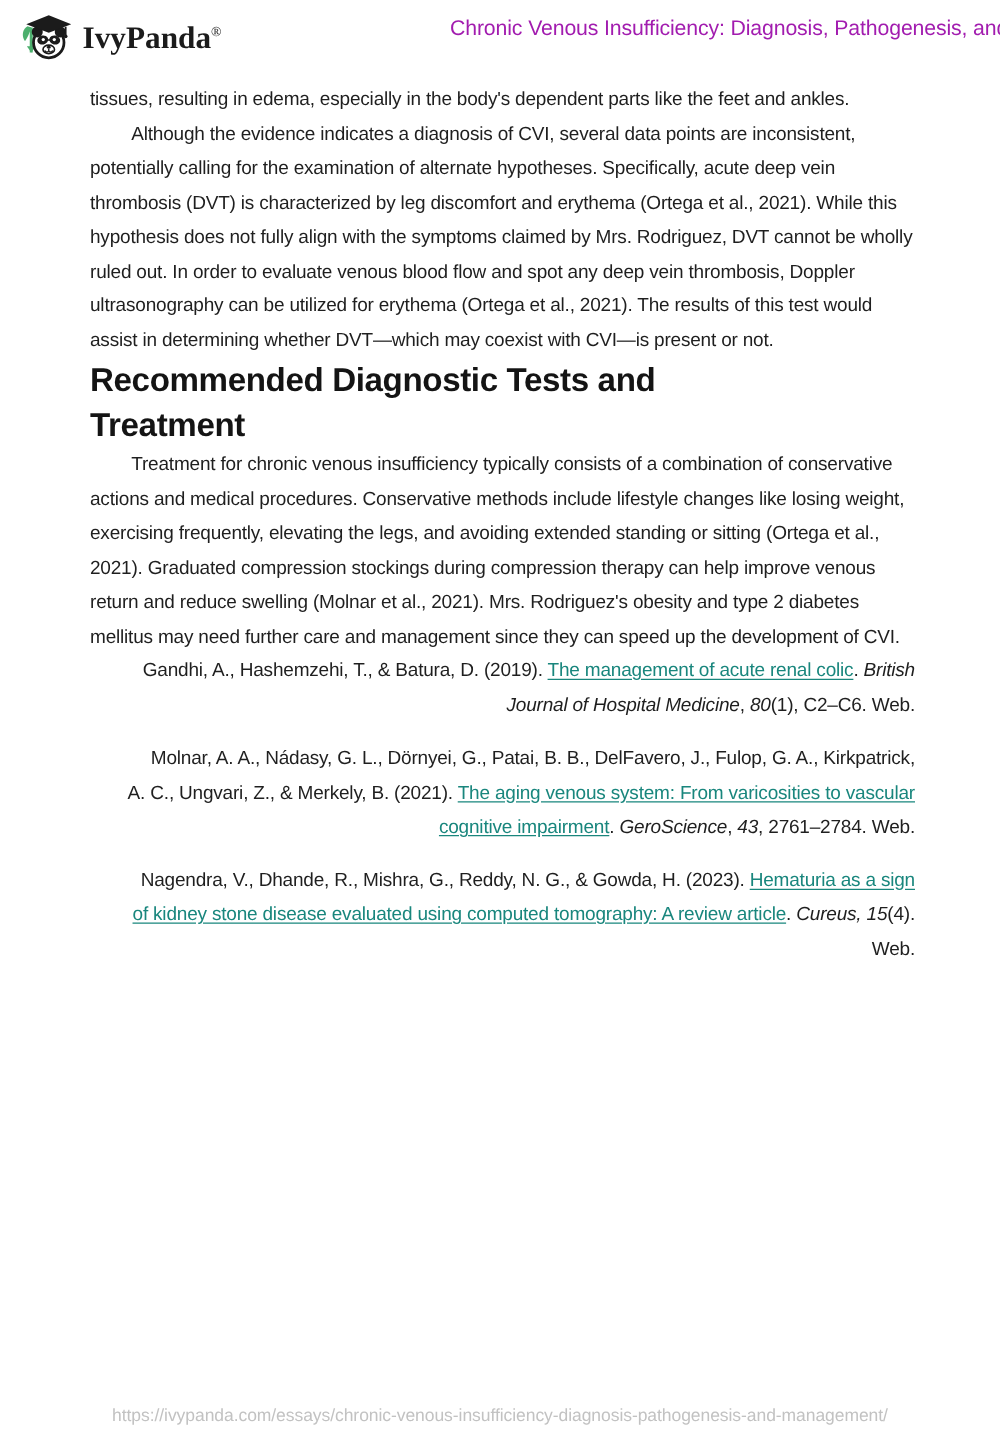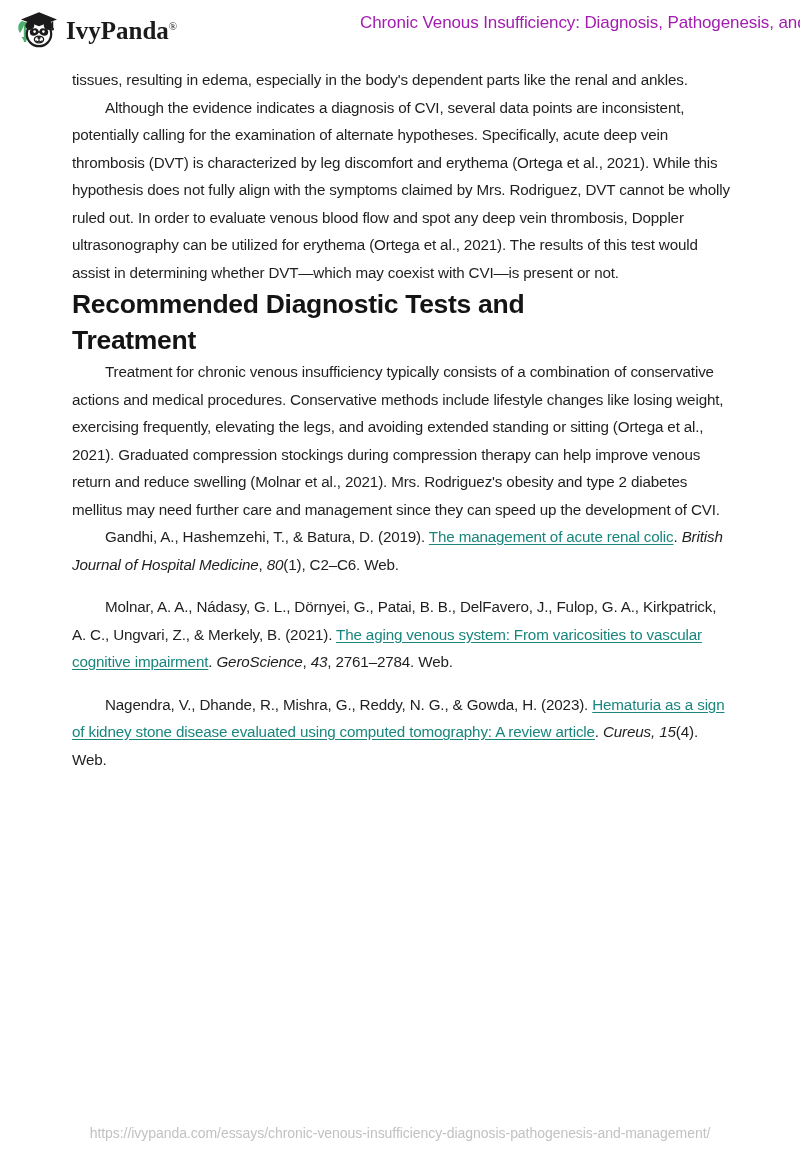--- a/index.html
+++ b/index.html
@@ -102,20 +102,21 @@
   .heading-block-2 { margin-top: 30px; margin-bottom: 26px; width: 560px; }
   .heading-block-3 { margin-top: 28px; margin-bottom: 26px; }
 
   .reference-entry {
     font-size: 15.2px;
     line-height: 27.5px;
     color: #1f1f1f;
     text-indent: 33px;
     margin: 0 0 15px 0;
     letter-spacing: -0.15px;
+    text-align: right;
   }
 
   a.ref-link {
     color: #19867d;
     text-decoration: underline;
     text-decoration-color: #19867d;
     text-underline-offset: 2px;
   }
   .ital { font-style: italic; }
 
@@ -171,21 +172,21 @@
       </svg>
     </span>
     <span class="brand-wordmark"><span>IvyPanda</span><span class="brand-reg">®</span></span>
   </div>
 
   <div class="header-title">Chronic Venous Insufficiency: Diagnosis, Pathogenesis, and Management</div>
 </div>
 
 <div class="content">
 
-  <p class="body-text">tissues, resulting in edema, especially in the body's dependent parts like the renal and ankles.</p>
+  <p class="body-text">tissues, resulting in edema, especially in the body's dependent parts like the feet and ankles.</p>
 
 
   <p class="body-text para-indent">Although the evidence indicates a diagnosis of CVI, several data points are inconsistent, potentially calling for the examination of alternate hypotheses. Specifically, acute deep vein thrombosis (DVT) is characterized by leg discomfort and erythema (Ortega et al., 2021). While this hypothesis does not fully align with the symptoms claimed by Mrs. Rodriguez, DVT cannot be wholly ruled out. In order to evaluate venous blood flow and spot any deep vein thrombosis, Doppler ultrasonography can be utilized for erythema (Ortega et al., 2021). The results of this test would assist in determining whether DVT—which may coexist with CVI—is present or not.</p>
 
   <h2 class="section-heading heading-block-2">Recommended Diagnostic Tests and Treatment</h2>
 
   <p class="body-text para-indent">Treatment for chronic venous insufficiency typically consists of a combination of conservative actions and medical procedures. Conservative methods include lifestyle changes like losing weight, exercising frequently, elevating the legs, and avoiding extended standing or sitting (Ortega et al., 2021). Graduated compression stockings during compression therapy can help improve venous return and reduce swelling (Molnar et al., 2021). Mrs. Rodriguez's obesity and type 2 diabetes mellitus may need further care and management since they can speed up the development of CVI.</p>
 
 
   <p class="reference-entry"><span>Gandhi, A., Hashemzehi, T., &amp; Batura, D. (2019). </span><a href="#" class="ref-link">The management of acute renal colic</a><span>. </span><span class="ital">British Journal of Hospital Medicine</span><span>, </span><span class="ital">80</span><span>(1), C2–C6. Web.</span></p>

